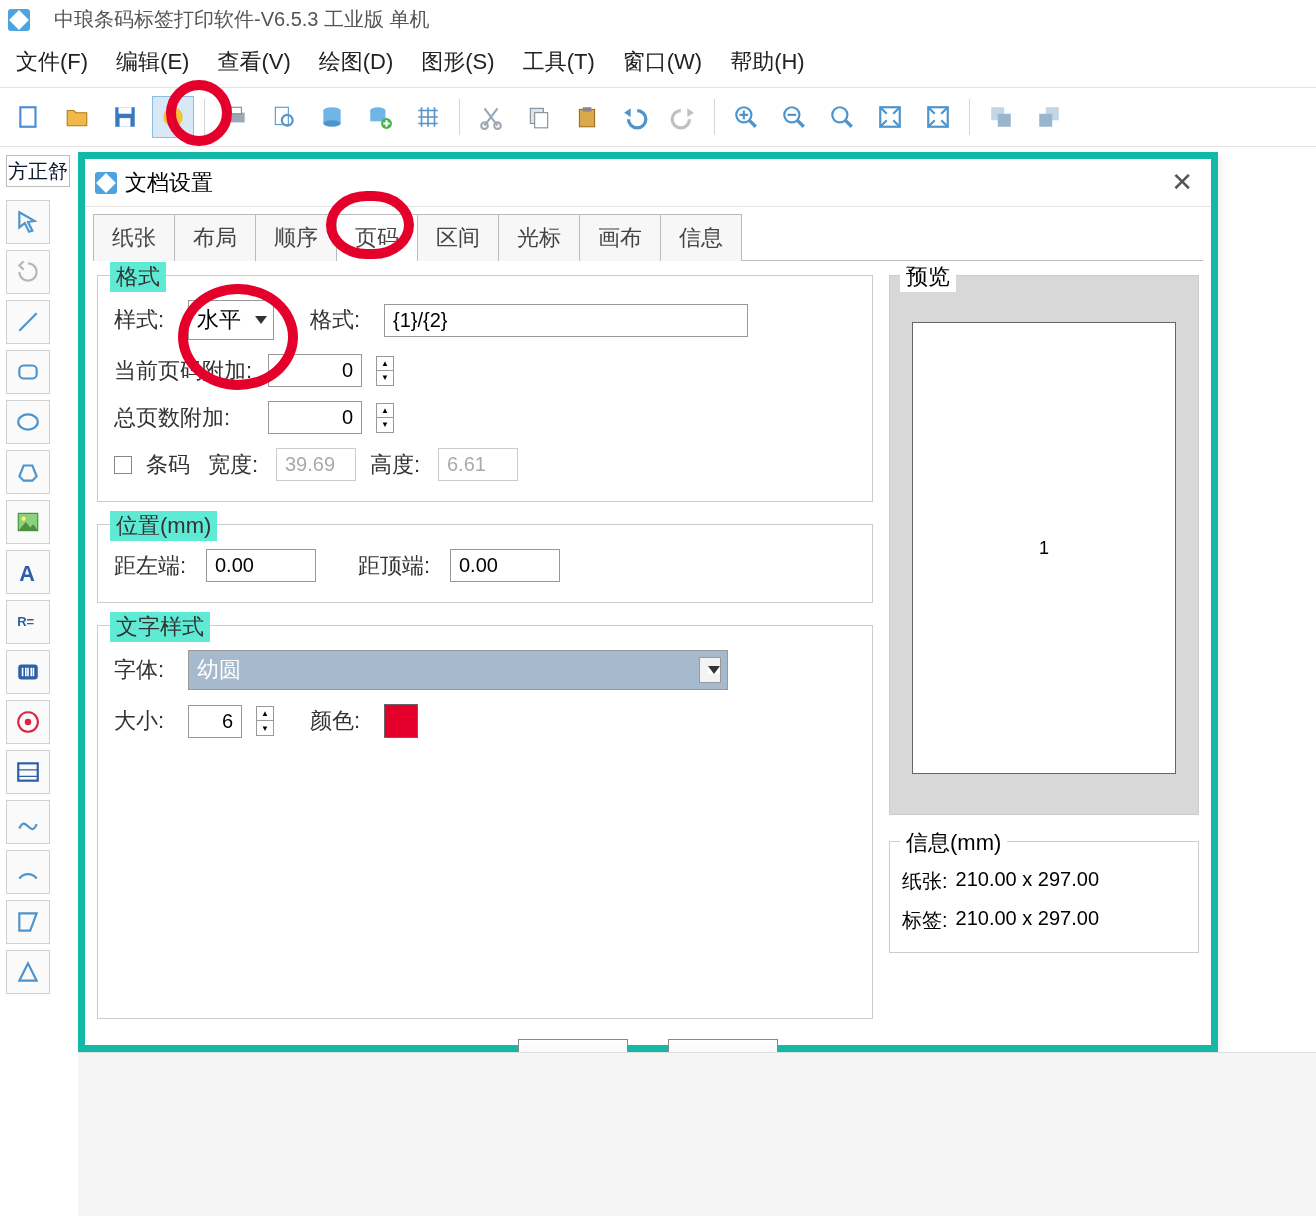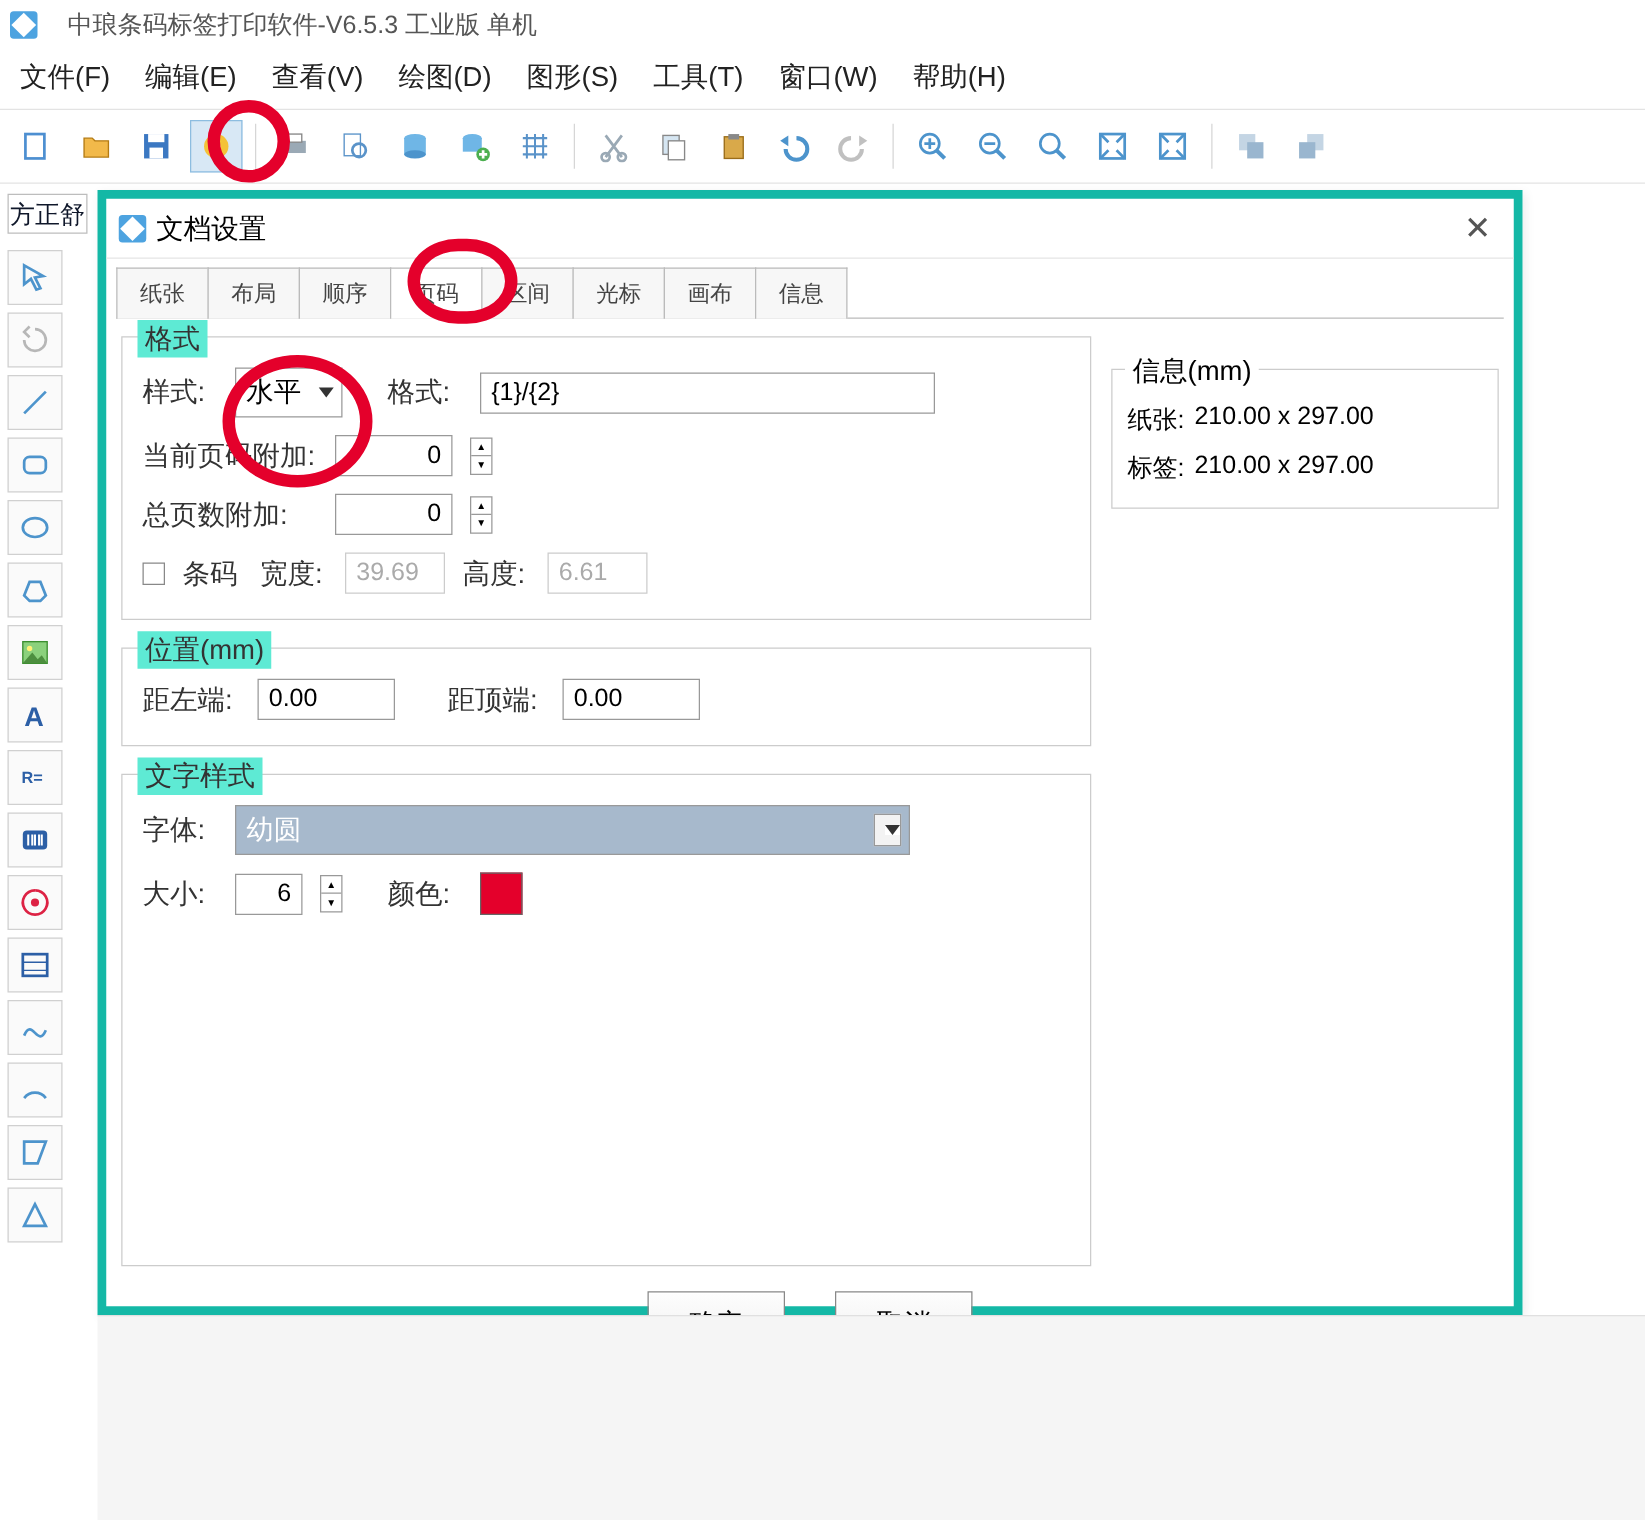--- a/index.html
+++ b/index.html
@@ -29,21 +29,21 @@
 .leftbar { position:absolute; top:200px; left:6px; width:46px; display:flex; flex-direction:column; gap:6px; }
 .leftbar .tb-btn { width:44px; height:44px; border:1px solid #d0d0d0; background:#fafafa; }
 
 
 .dialog { position:absolute; top:152px; left:78px; width:1140px; height:900px; background:#fff; border:7px solid #14b8a6; box-shadow: 2px 2px 8px rgba(0,0,0,0.08); }
 .dlg-title { display:flex; align-items:center; gap:8px; padding:8px 10px; border-bottom:1px solid #e5e5e5; font-size:22px; }
 .dlg-close { margin-left:auto; font-size:26px; color:#555; cursor:default; padding:0 8px; }
 
 
 .tabs { display:flex; border-bottom:1px solid #bbb; margin: 6px 8px 0 8px; }
-.tab { padding:8px 18px; font-size:18px; color:#444; border:1px solid #bbb; border-bottom:none; background:#f7f7f7; margin-right:-1px; position:relative; top:1px; }
+.tab { padding:8px 18px; font-size:22px; color:#444; border:1px solid #bbb; border-bottom:none; background:#f7f7f7; margin-right:-1px; position:relative; top:1px; }
 .tab.active { background:#fff; }
 .tab.last { border-right:1px solid #bbb; }
 
 .dlg-body { display:flex; padding: 14px 12px 6px 12px; gap: 16px; height: 764px; }
 .left-pane { flex: 1; display:flex; flex-direction:column; gap: 22px; }
 .right-pane { width: 310px; display:flex; flex-direction:column; }
 
 
 .fset { border:1px solid #ccc; padding: 18px 16px 20px 16px; position:relative; }
 .fset .legend { position:absolute; top:-14px; left:12px; background:#5eead4; padding:0 6px; font-size:22px; color:#333; }
@@ -423,20 +423,26 @@
               <div>▲</div>
               <div>▼</div>
             </div>
           <span class="lbl" style="margin-left:22px">颜色:</span>
           <span class="color-swatch"></span>
         </div>
       </div>
     </div>
 
     <div class="right-pane">
+      <div class="preview-legend">
+        <span class="legend">预览</span>
+        <div class="preview-page">
+          <span>1</span>
+        </div>
+      </div>
       <div class="info-legend">
         <span class="legend">信息(mm)</span>
         <div class="info-row">
             <span>纸张:</span> 
             <span>210.00 x 297.00</span>
           </div>
         <div class="info-row">
             <span>标签:</span> 
             <span>210.00 x 297.00</span>
           </div>

